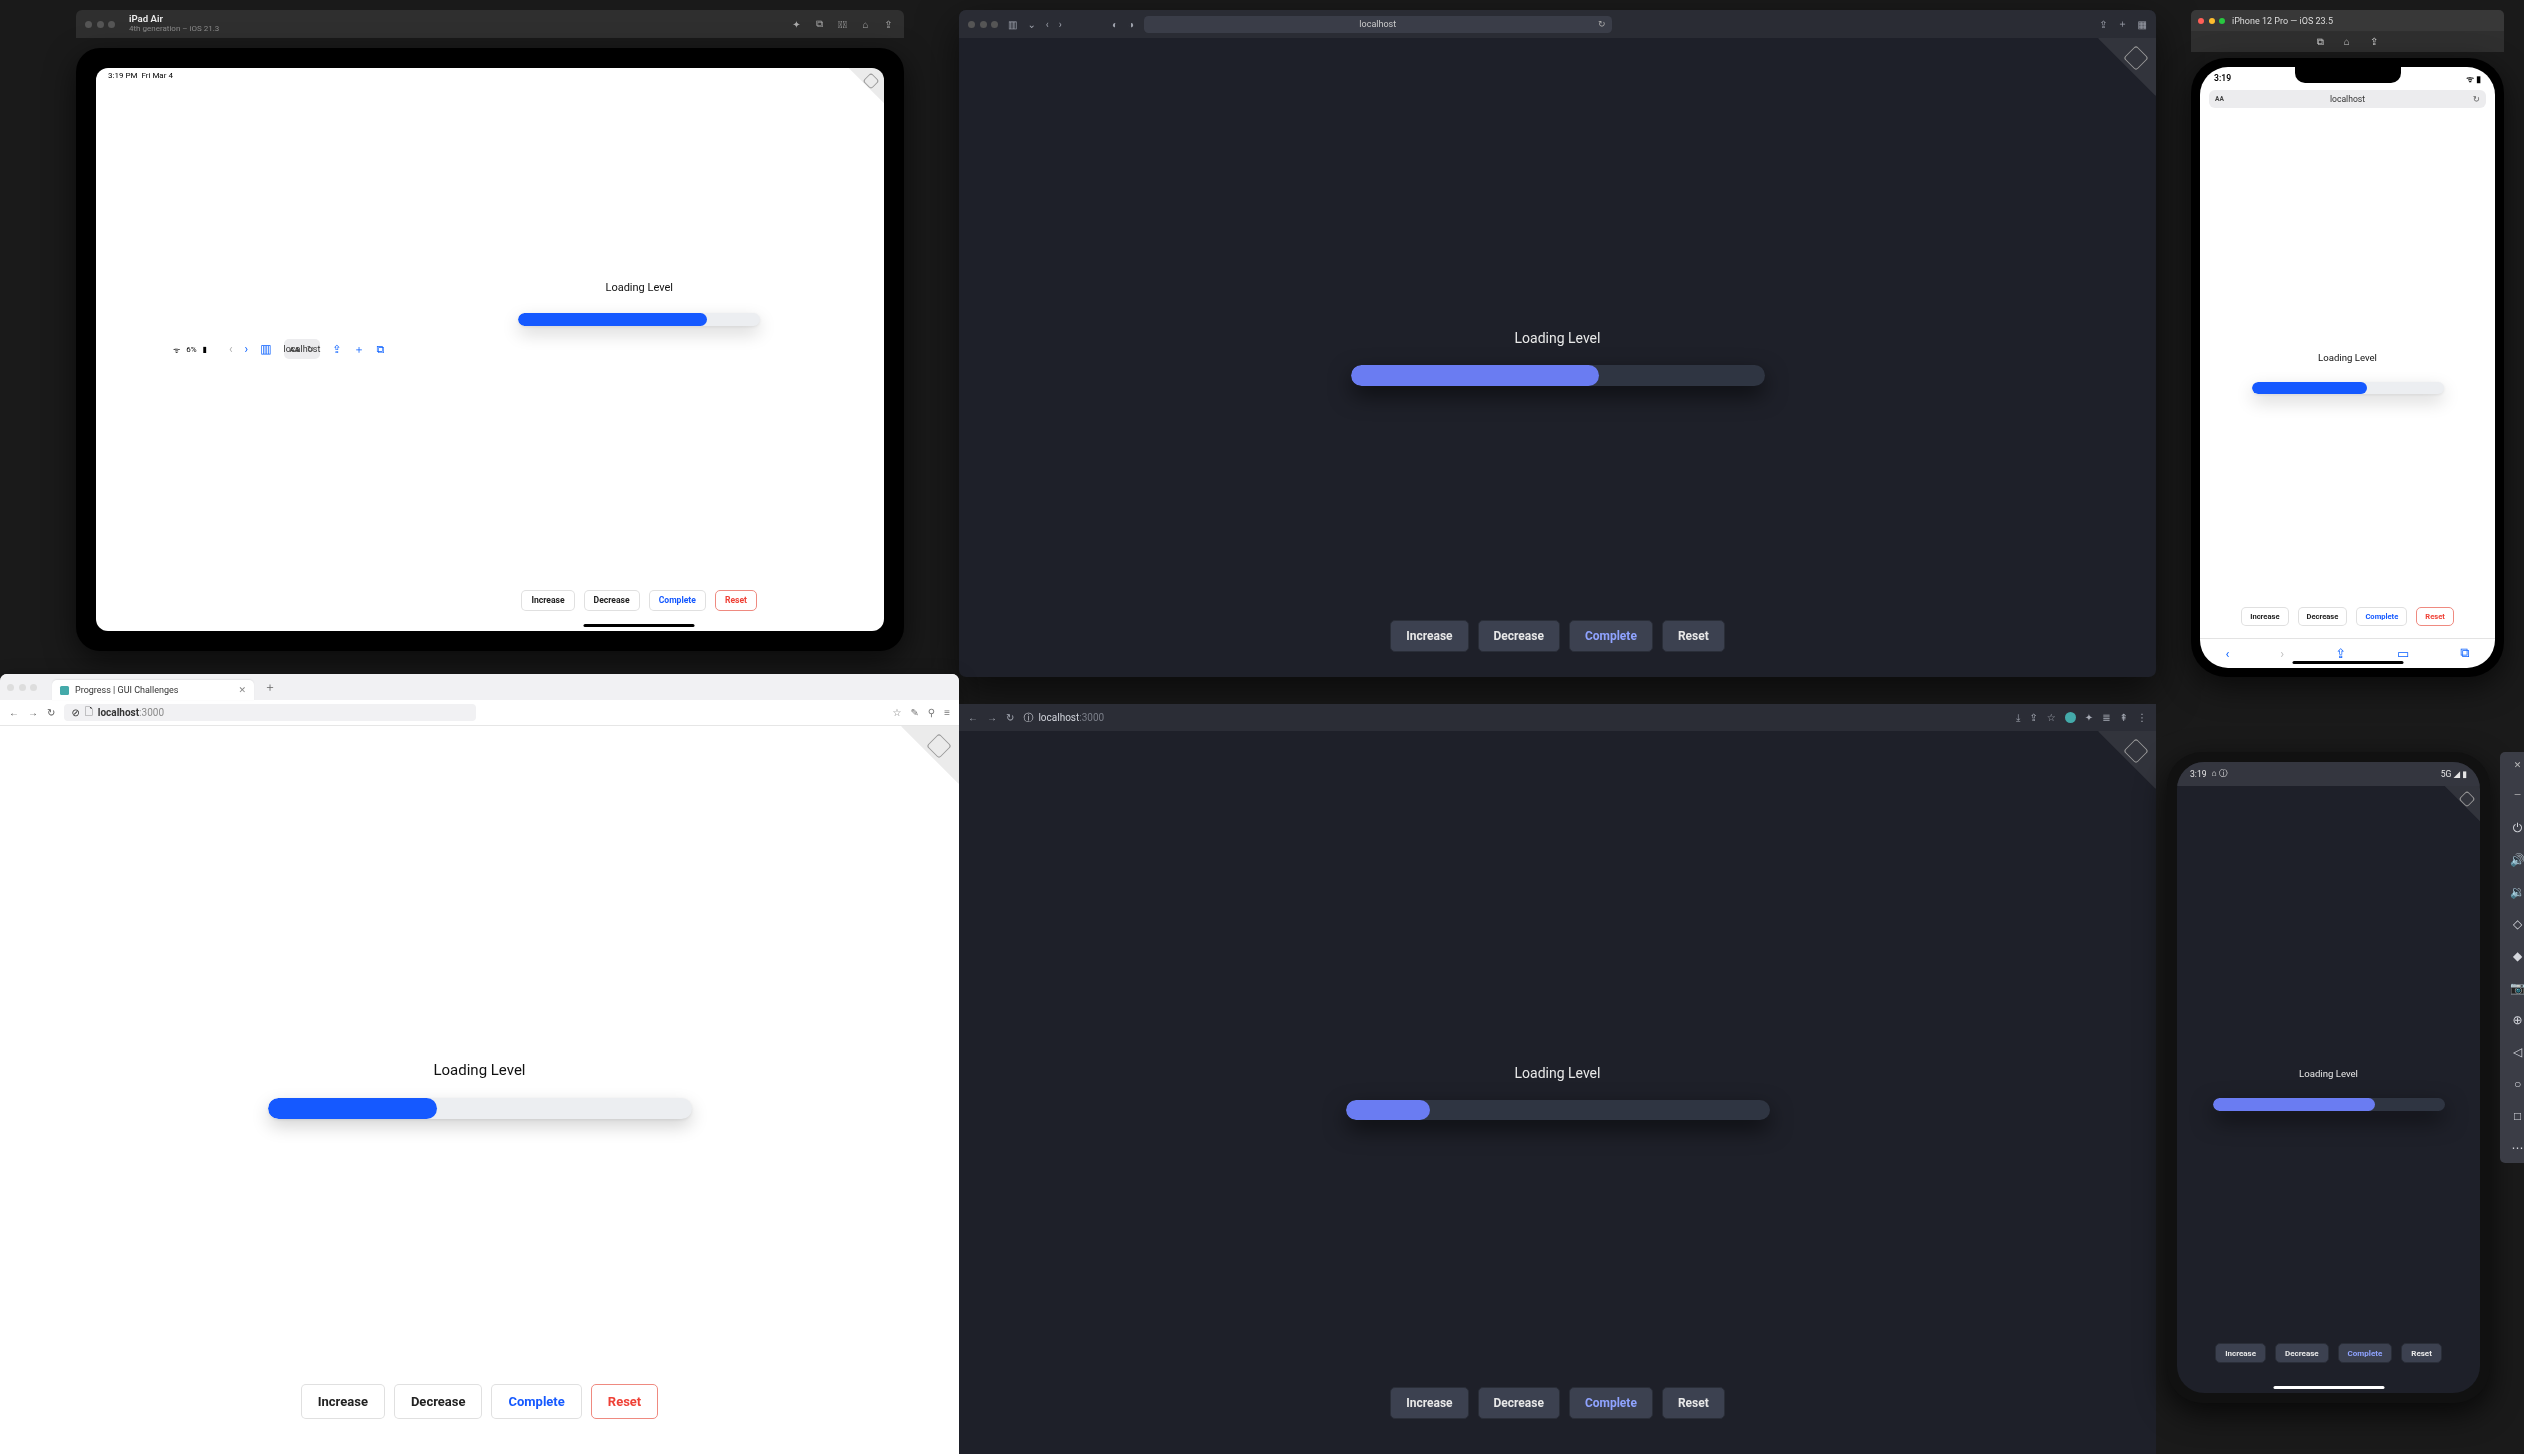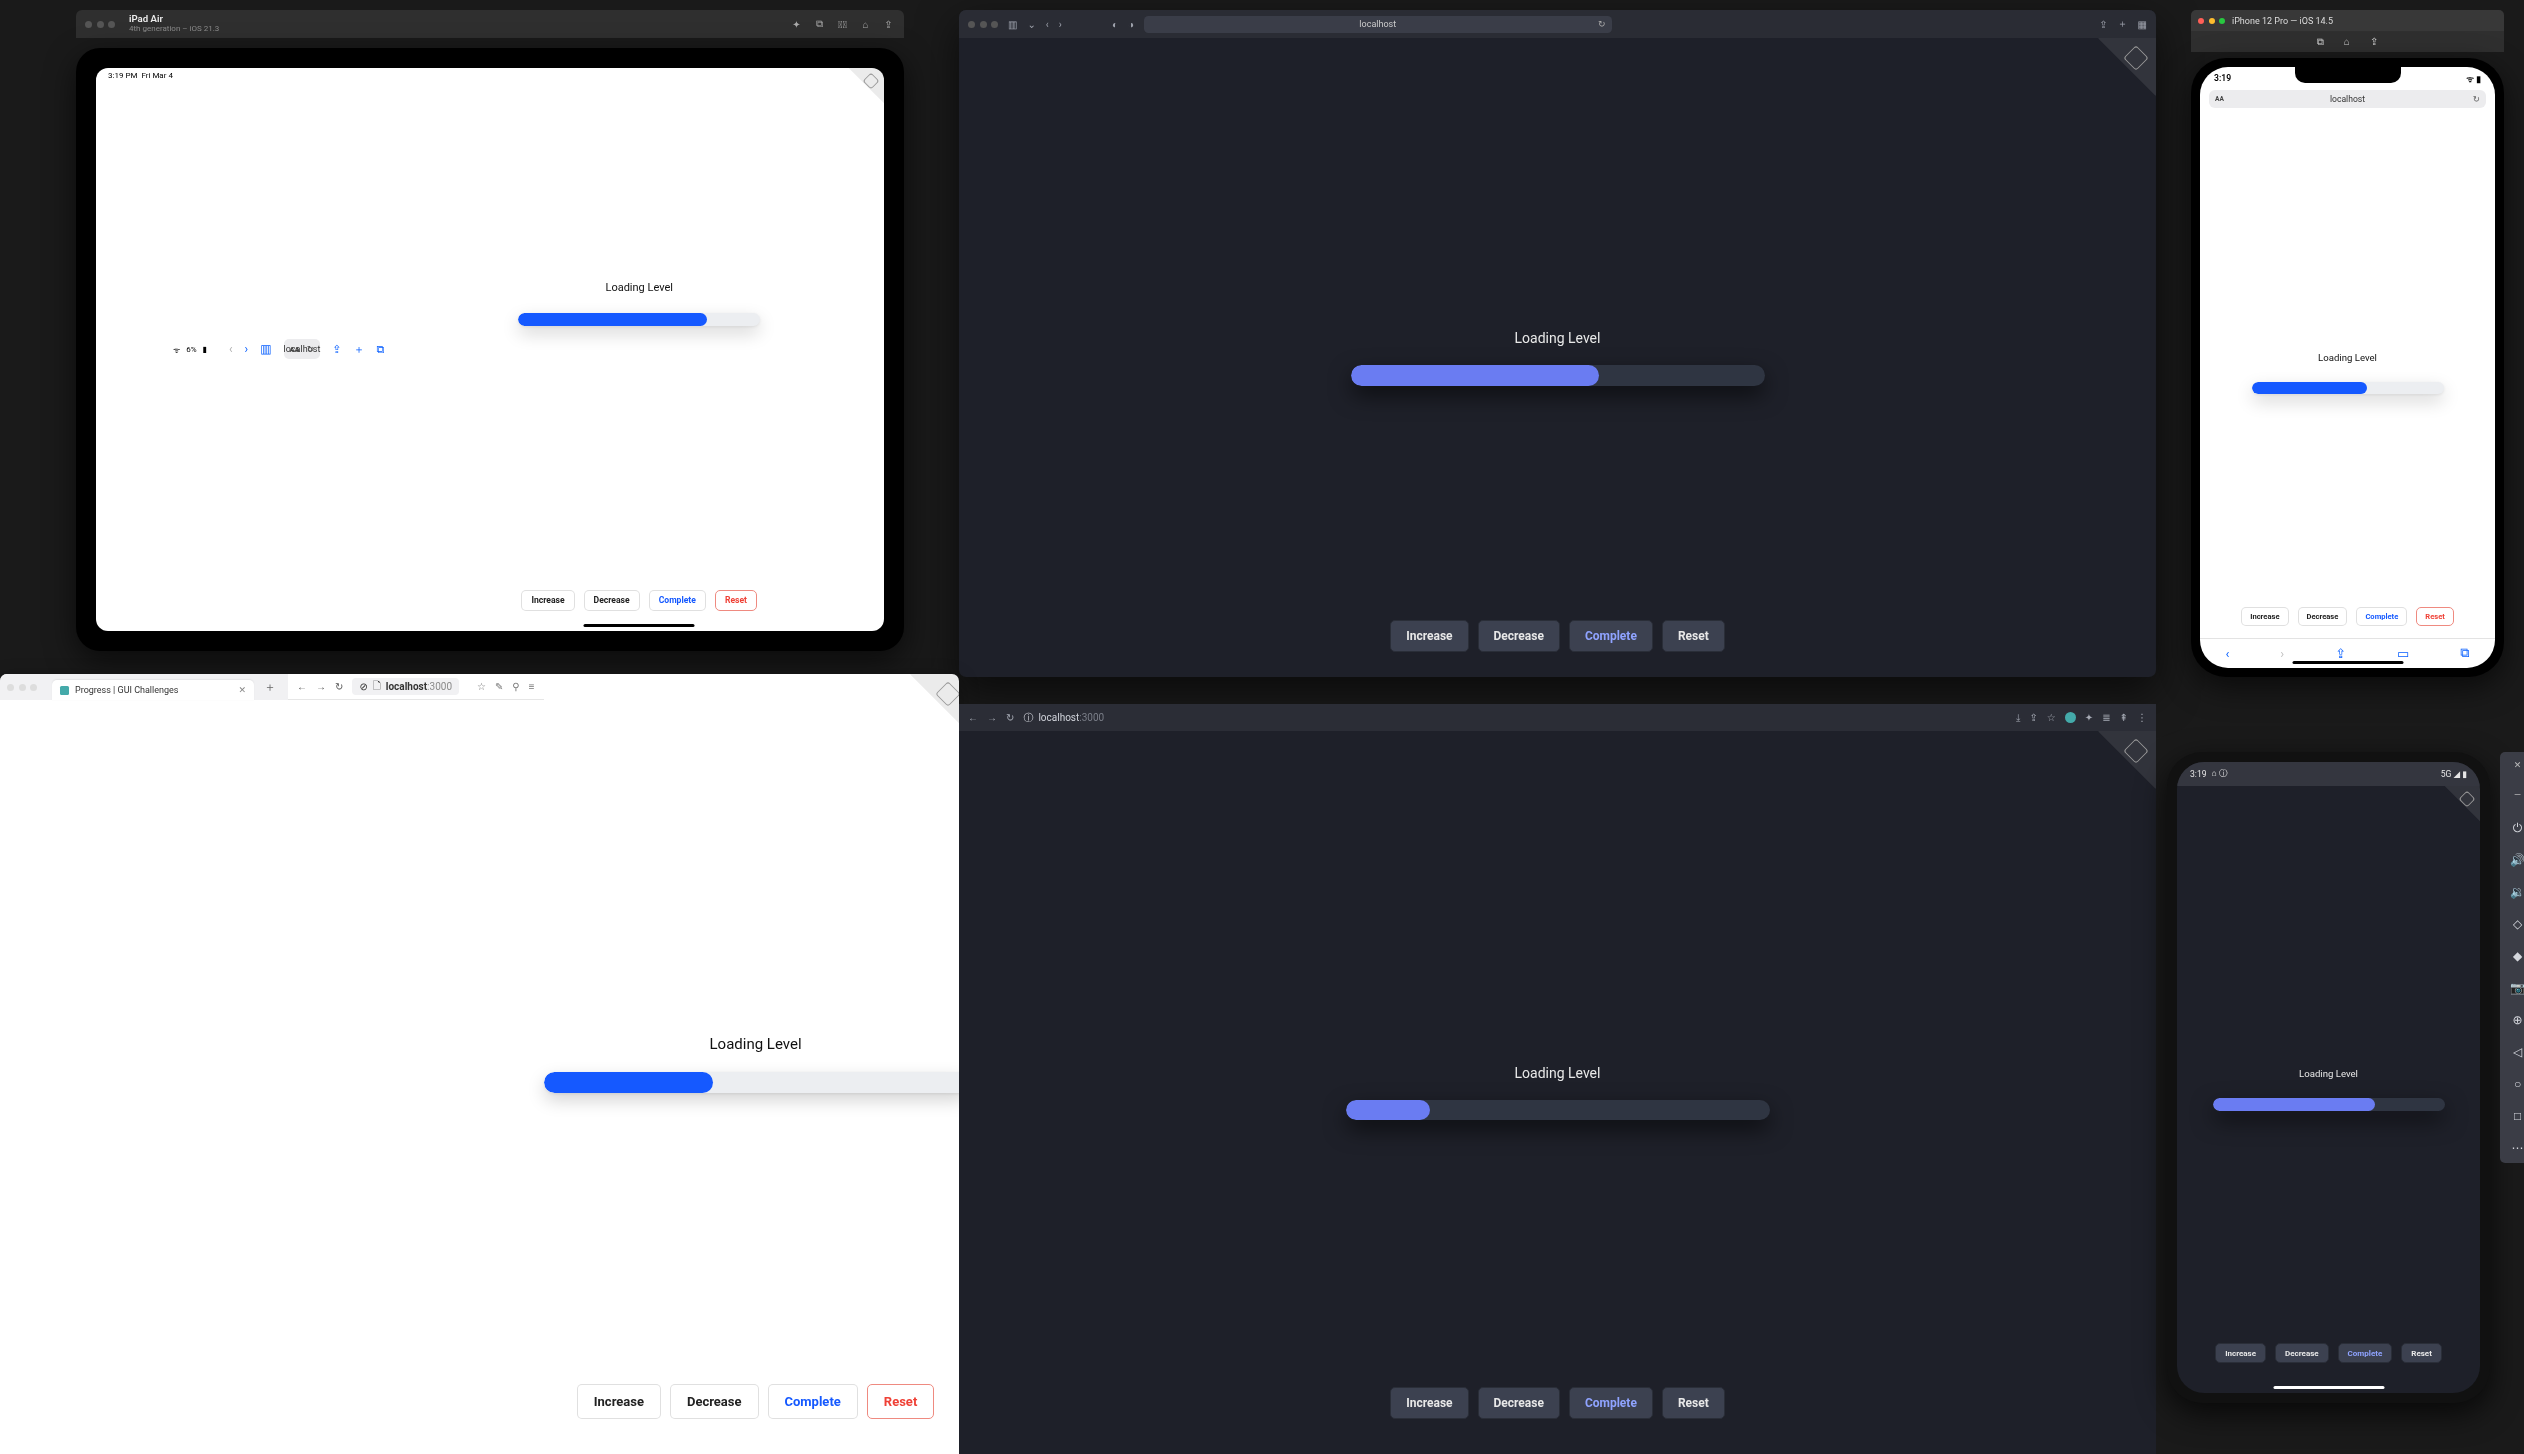--- a/index.html
+++ b/index.html
@@ -78,21 +78,21 @@
 .iphone-screen{background:#fff;border-radius:28px;width:100%;aspect-ratio:560/1140;position:relative;overflow:hidden;display:flex;flex-direction:column}
 .notch{position:absolute;top:0;left:50%;transform:translateX(-50%);width:106px;height:16px;background:#000;border-radius:0 0 10px 10px;z-index:5}
 .iphone-status{display:flex;justify-content:space-between;padding:6px 14px 2px;font-size:8.6px;font-weight:600;color:#000}
 .mini-addr{margin:3px 9px 0;background:#ececee;border-radius:6px;height:18px;display:flex;align-items:center;justify-content:center;font-size:8.6px;color:#333;position:relative}
 .mini-addr .aa{position:absolute;left:6px;font-size:6.6px;font-weight:700;color:#444}
 .mini-addr .reload{position:absolute;right:6px;color:#666}
 .safari-bottom{height:30px;display:flex;align-items:center;justify-content:space-around;color:#0a60ff;font-size:13px;border-top:0.5px solid #e3e3e3}
 .safari-bottom .dim{color:#c2c2c2}
 
 
-.ff{position:absolute;left:0;top:674px;width:959px;height:780px;background:#fff;border-radius:7px 7px 0 0;overflow:hidden;box-shadow:0 5px 20px rgba(0,0,0,.3);display:flex;flex-direction:row}
+.ff{position:absolute;left:0;top:674px;width:959px;height:780px;background:#fff;border-radius:7px 7px 0 0;overflow:hidden;box-shadow:0 5px 20px rgba(0,0,0,.3);display:flex;flex-direction:column}
 .ff-tabs{height:26px;background:#f1f1f3;display:flex;align-items:flex-end;padding:0 7px;gap:5px}
 .ff-tabs .traffic{align-self:center;margin-right:10px}
 .ff-tabs .traffic .tl{background:#ddd}
 .ff-tab{background:#fff;border-radius:5px 5px 0 0;height:20px;display:flex;align-items:center;gap:6px;padding:0 8px;font-size:9px;color:#333;min-width:202px;box-shadow:0 -0.5px 1.5px rgba(0,0,0,.06)}
 .ff-tab .fav{width:9px;height:9px;background:#4aa;border-radius:1.5px}
 .ff-tab .x{margin-left:auto;color:#888;font-size:9px}
 .ff-newtab{color:#666;font-size:12px;padding:0 5px;align-self:center}
 .ff-url{height:26px;display:flex;align-items:center;gap:9px;padding:0 9px;border-bottom:0.5px solid #e6e6e6;color:#555;font-size:10px}
 .ff-url .addr{flex:1;max-width:616px;background:#f1f1f3;border-radius:4px;height:17px;display:flex;align-items:center;padding:0 7px;gap:5px;color:#333}
 .ff-url .addr .dim{color:#8a8a8a}
@@ -229,21 +229,21 @@
   </div>
 </div>
 
 <div class="iphone-sim">
   <div class="iphone-titlebar">
     <div class="traffic">
         <div class="tl r"></div>
         <div class="tl y"></div>
         <div class="tl g"></div>
       </div>
-    <span>iPhone 12 Pro — iOS 14.5</span>
+    <span>iPhone 12 Pro — iOS 23.5</span>
     <div class="spacer"></div>
   </div>
   <div class="iphone-iconbar">
     <span>⧉</span>
     <span>⌂</span>
     <span>⇪</span>
   </div>
   <div class="iphone-frame">
     <div class="iphone-screen">
       <div class="notch"></div>

